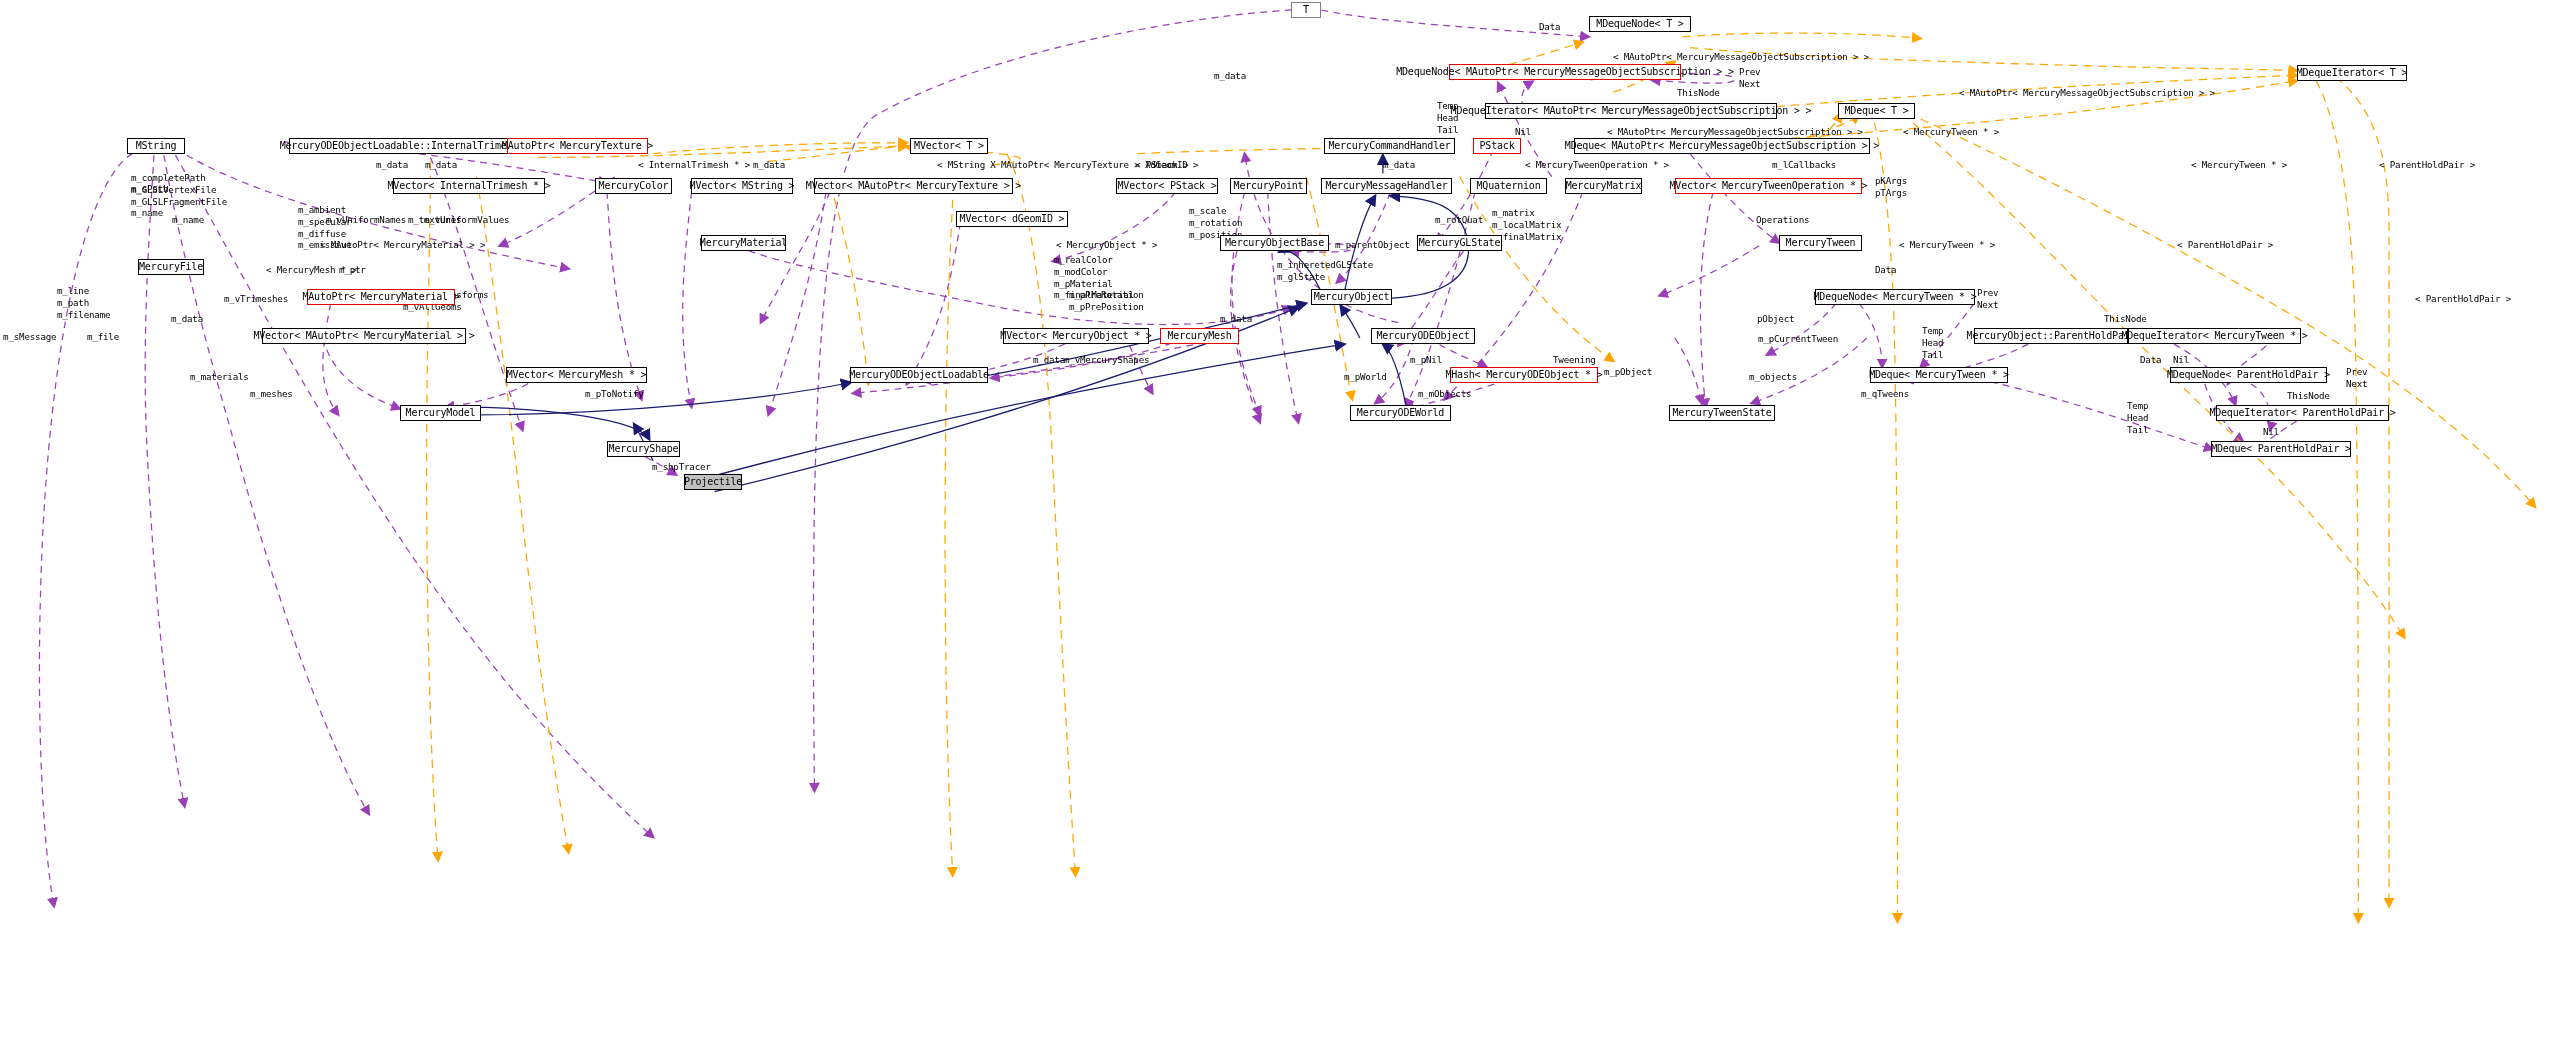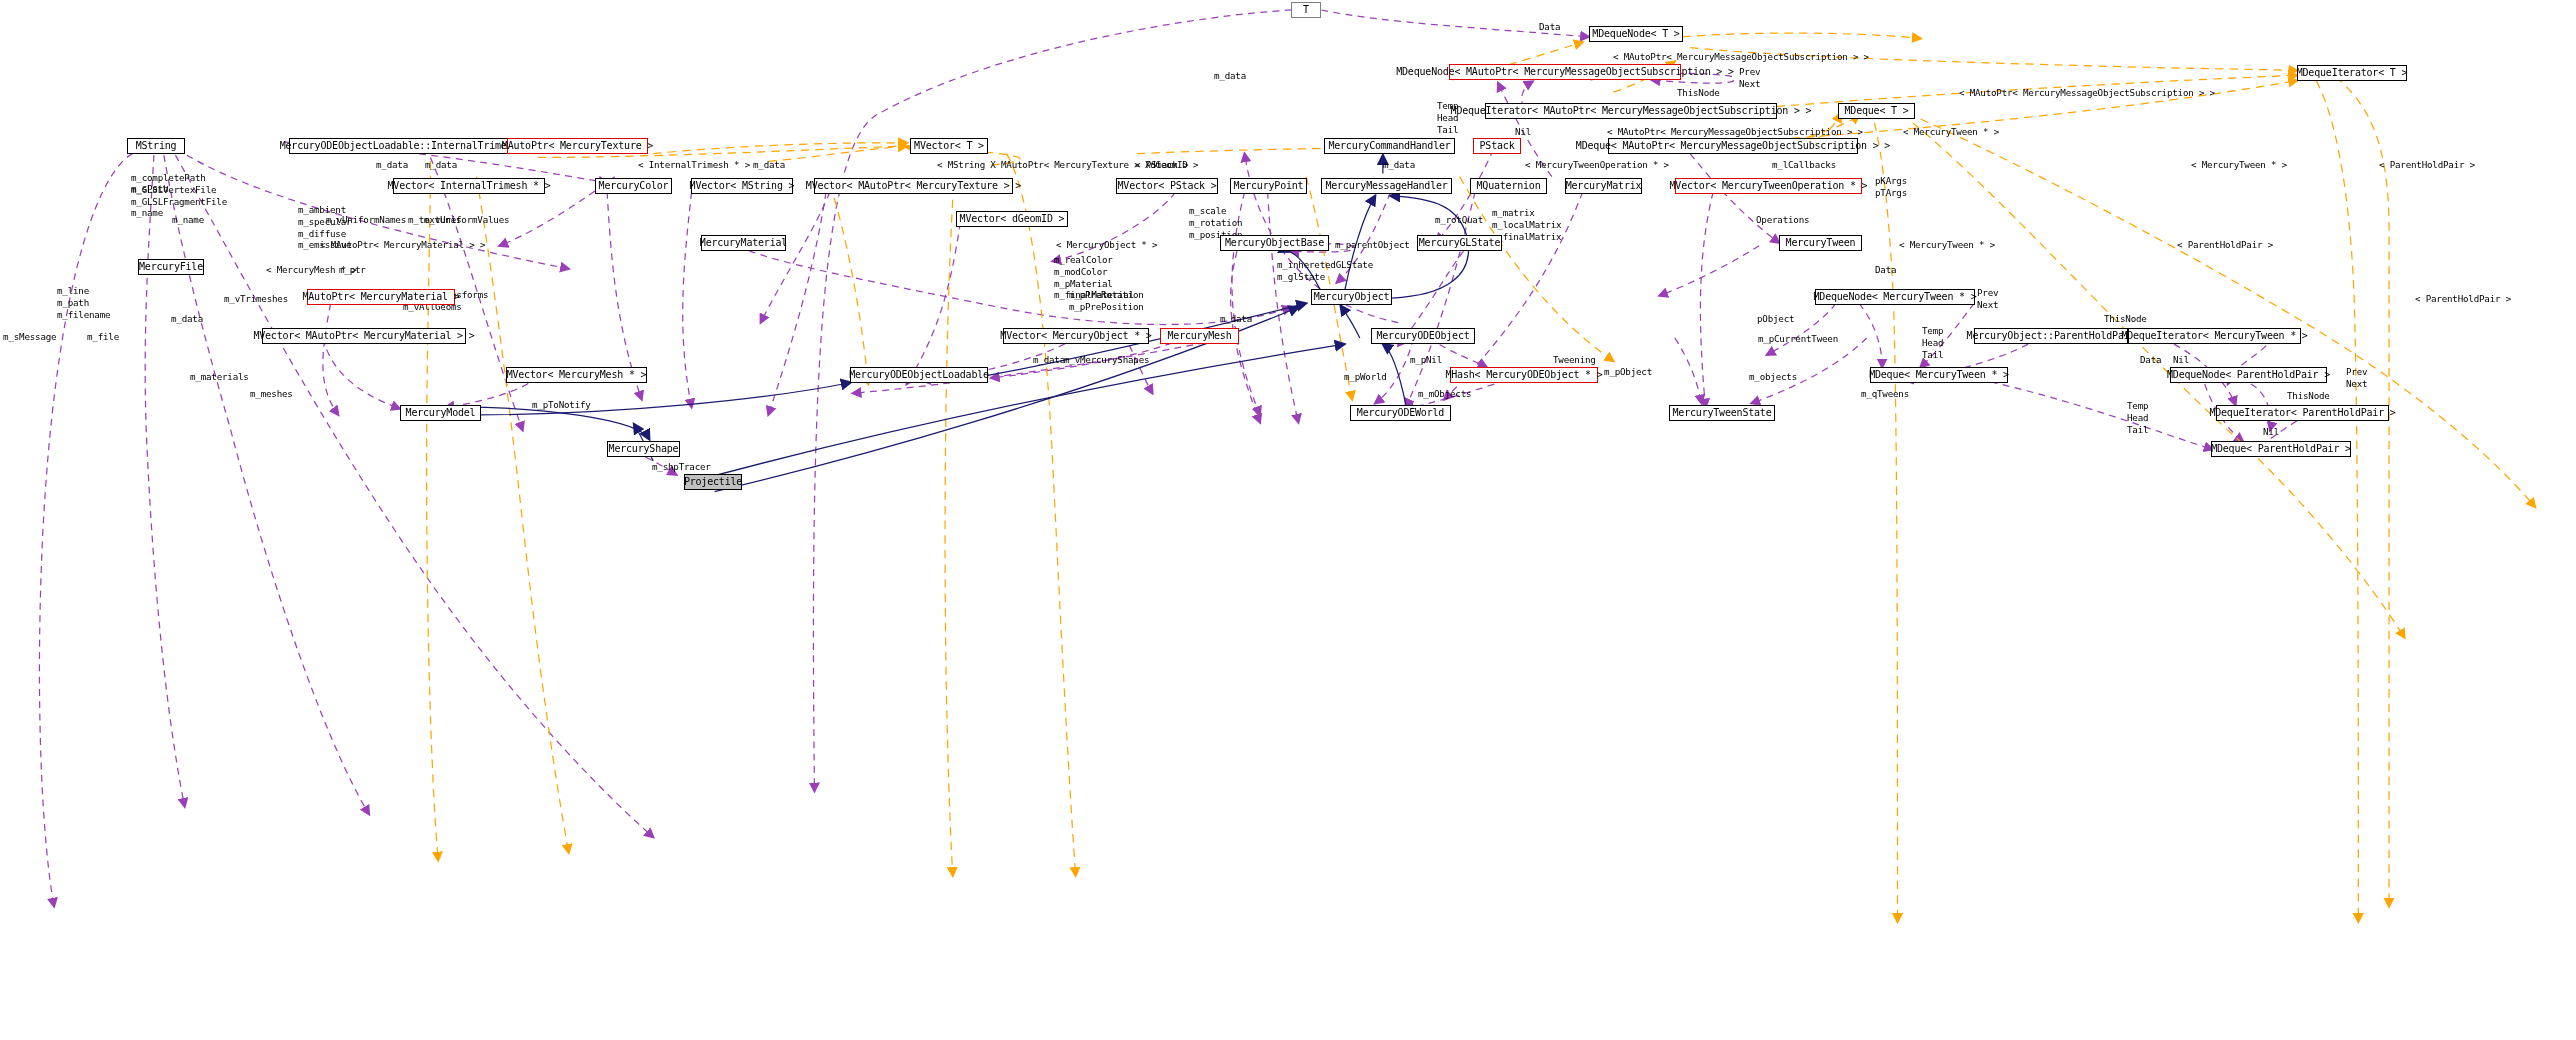--- a/index.html
+++ b/index.html
@@ -156,32 +156,32 @@
       <path d="M930,640 C1100,600 1400,520 1690,400"></path>
       <path d="M890,630 C1000,600 1300,520 1750,448"></path>
       <path d="M620,540 C800,540 1000,520 1107,498"></path>
       <path d="M850,600 C840,580 830,560 825,552"></path>
       <path d="M600,530 C700,530 830,545 845,572"></path>
     </g>
   </svg>
 
   <div id="node-layer">
       <div class="node tmpl" style="left: 1291px; top: 1.5px; width: 30px;">T</div>
-      <div class="node" style="left: 1589px; top: 26px; width: 94px;">MDequeNode&lt; T &gt;</div>
+      <div class="node" style="left: 1589px; top: 16px; width: 102px;">MDequeNode&lt; T &gt;</div>
       <div class="node red" style="left: 1449px; top: 64px; width: 232px;">MDequeNode&lt; MAutoPtr&lt; MercuryMessageObjectSubscription &gt; &gt;</div>
       <div class="node" style="left: 2297px; top: 65px; width: 110px;">MDequeIterator&lt; T &gt;</div>
       <div class="node" style="left: 1485px; top: 103px; width: 292px;">MDequeIterator&lt; MAutoPtr&lt; MercuryMessageObjectSubscription &gt; &gt;</div>
       <div class="node" style="left: 1838px; top: 103px; width: 77px;">MDeque&lt; T &gt;</div>
       <div class="node" style="left: 127px; top: 138px; width: 58px;">MString</div>
       <div class="node" style="left: 289px; top: 138px; width: 220px;">MercuryODEObjectLoadable::InternalTrimesh</div>
       <div class="node red" style="left: 507px; top: 138px; width: 141px;">MAutoPtr&lt; MercuryTexture &gt;</div>
       <div class="node" style="left: 910px; top: 138px; width: 78px;">MVector&lt; T &gt;</div>
       <div class="node" style="left: 1324px; top: 138px; width: 131px;">MercuryCommandHandler</div>
       <div class="node red" style="left: 1473px; top: 138px; width: 48px;">PStack</div>
-      <div class="node" style="left: 1608px; top: 138px; width: 250px;">MDeque&lt; MAutoPtr&lt; MercuryMessageObjectSubscription &gt; &gt;</div>
+      <div class="node" style="left: 1574px; top: 138px; width: 296px;">MDeque&lt; MAutoPtr&lt; MercuryMessageObjectSubscription &gt; &gt;</div>
       <div class="node" style="left: 393px; top: 178px; width: 152px;">MVector&lt; InternalTrimesh * &gt;</div>
       <div class="node" style="left: 595px; top: 178px; width: 77px;">MercuryColor</div>
       <div class="node" style="left: 691px; top: 178px; width: 102px;">MVector&lt; MString &gt;</div>
       <div class="node" style="left: 814px; top: 178px; width: 199px;">MVector&lt; MAutoPtr&lt; MercuryTexture &gt; &gt;</div>
       <div class="node" style="left: 1116px; top: 178px; width: 102px;">MVector&lt; PStack &gt;</div>
       <div class="node" style="left: 1230px; top: 178px; width: 77px;">MercuryPoint</div>
       <div class="node" style="left: 1321px; top: 178px; width: 131px;">MercuryMessageHandler</div>
       <div class="node" style="left: 1470px; top: 178px; width: 77px;">MQuaternion</div>
       <div class="node" style="left: 1565px; top: 178px; width: 77px;">MercuryMatrix</div>
       <div class="node red" style="left: 1675px; top: 178px; width: 187px;">MVector&lt; MercuryTweenOperation * &gt;</div>
@@ -302,21 +302,21 @@
       <div class="elabel" style="left: 1553px; top: 354px;">Tweening</div>
       <div class="elabel" style="left: 1604px; top: 366px;">m_pObject</div>
       <div class="elabel" style="left: 2140px; top: 354px;">Data</div>
       <div class="elabel" style="left: 2173px; top: 354px;">Nil</div>
       <div class="elabel" style="left: 190px; top: 371px;">m_materials</div>
       <div class="elabel" style="left: 1344px; top: 371px;">m_pWorld</div>
       <div class="elabel" style="left: 1749px; top: 371px;">m_objects</div>
       <div class="elabel" style="left: 2346px; top: 366px;">Prev
 Next</div>
       <div class="elabel" style="left: 250px; top: 388px;">m_meshes</div>
-      <div class="elabel" style="left: 532px; top: 388px; margin-top: 11px;">m_pToNotify</div>
+      <div class="elabel" style="left: 585px; top: 388px;">m_pToNotify</div>
       <div class="elabel" style="left: 1418px; top: 388px;">m_mObjects</div>
       <div class="elabel" style="left: 1861px; top: 388px;">m_qTweens</div>
       <div class="elabel" style="left: 2287px; top: 390px;">ThisNode</div>
       <div class="elabel" style="left: 2127px; top: 400px;">Temp
 Head
 Tail</div>
       <div class="elabel" style="left: 2263px; top: 426px;">Nil</div>
       <div class="elabel" style="left: 652px; top: 461px;">m_shpTracer</div>
     </div>
 

